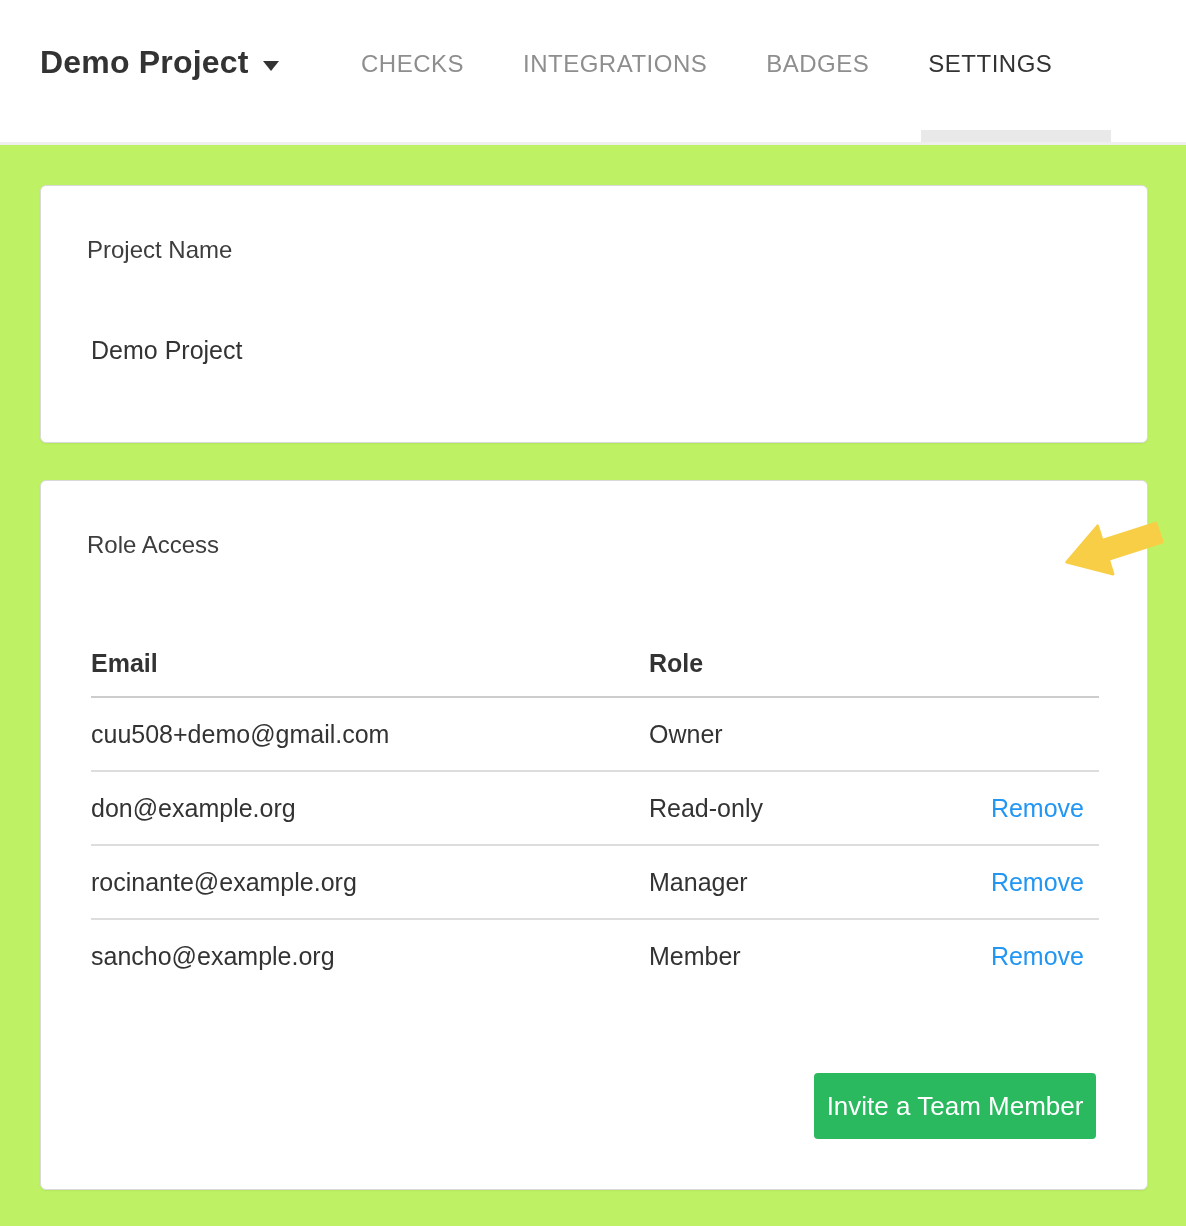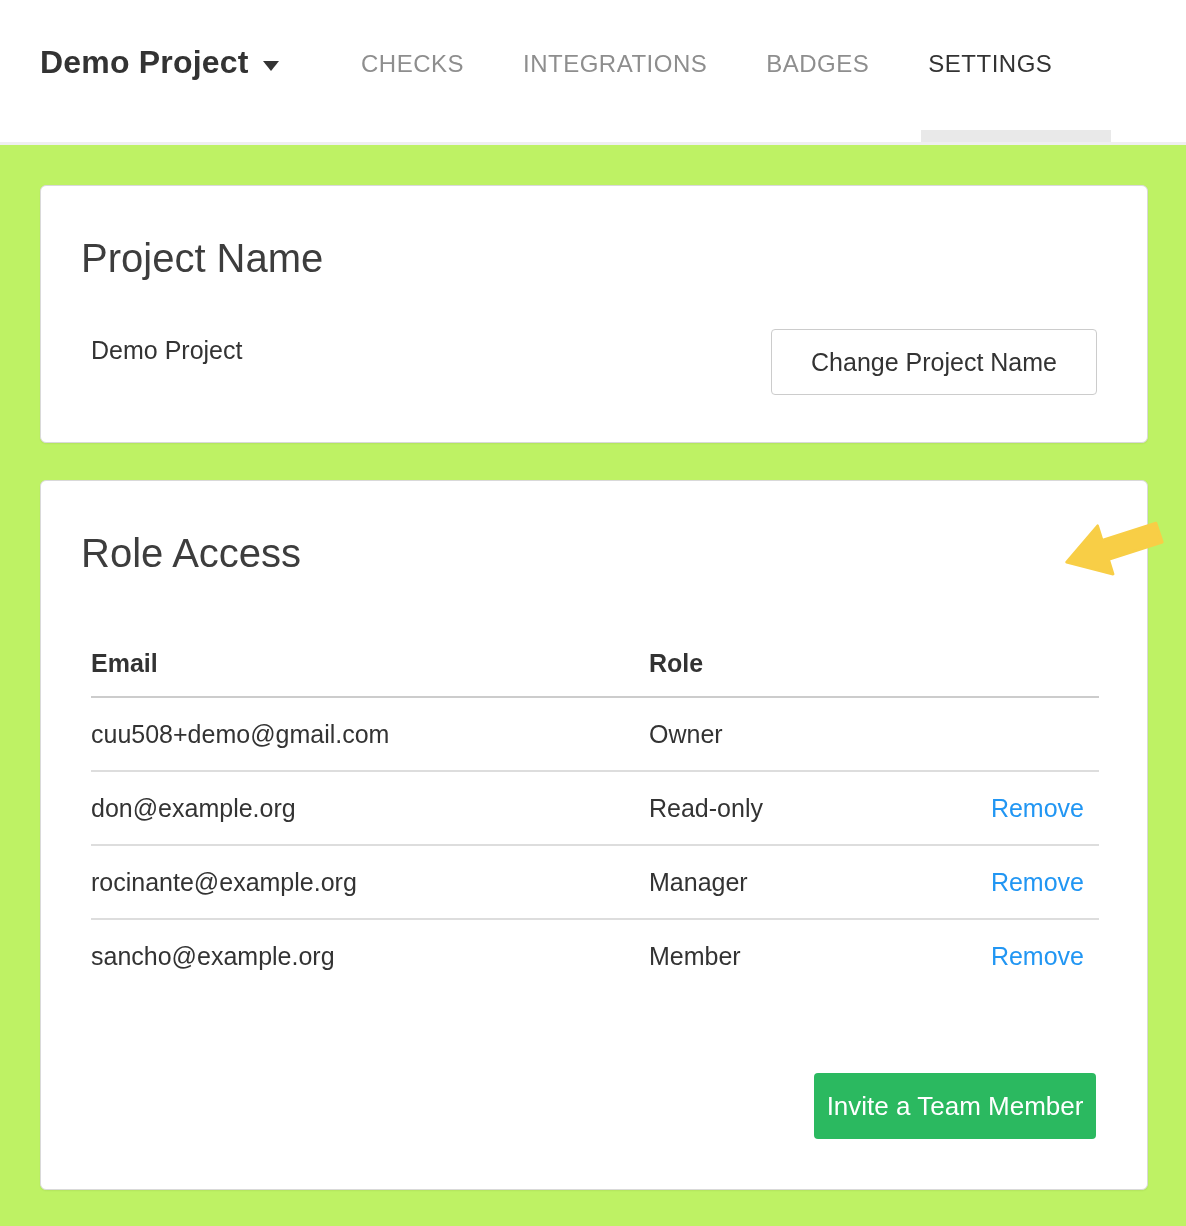--- a/index.html
+++ b/index.html
@@ -78,23 +78,23 @@
     position: absolute;
     left: 40px;
     width: 1108px;
     background: #ffffff;
     border: 1px solid #d9d9d9;
     border-radius: 6px;
     box-shadow: 0 1px 2px rgba(0,0,0,0.06);
   }
   .card-title {
     position: absolute;
-    left: 40px;
+    left: 46px;
     top: 50px;
-    font-size: 40px;
+    font-size: 24px;
     font-weight: 400;
     color: #3d3d3d;
     text-align: center;
   }
 
   
   .card-project-name { top: 185px; height: 258px; }
   .project-name-value {
     position: absolute;
     left: 50px;
@@ -195,21 +195,20 @@
       <span class="nav-tab">INTEGRATIONS</span>
       <span class="nav-tab">BADGES</span>
       <span class="nav-tab active">SETTINGS</span>
     </div>
     <div class="active-tab-strip"></div>
   </div>
 
   <div class="card card-project-name">
     <div class="card-title">Project Name</div>
     <div class="project-name-value">Demo Project</div>
-    <button class="change-name-button">Change Project Name</button>
   </div>
 
   <div class="card card-team-access">
     <div class="card-title">Role Access</div>
 
     <svg class="annotation-arrow" viewBox="0 0 112 72" xmlns="http://www.w3.org/2000/svg">
       <polygon points="4,56 38,16 43,32 102,13 109,34 50,53 55,69" fill="#F8CE46" stroke="#F8CE46" stroke-width="3" stroke-linejoin="round"></polygon>
     </svg>
 
     <table class="team-table">

